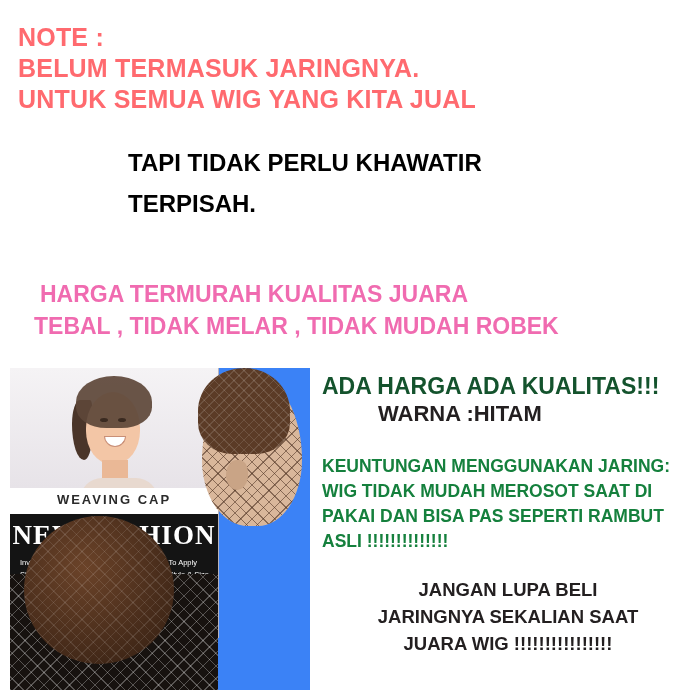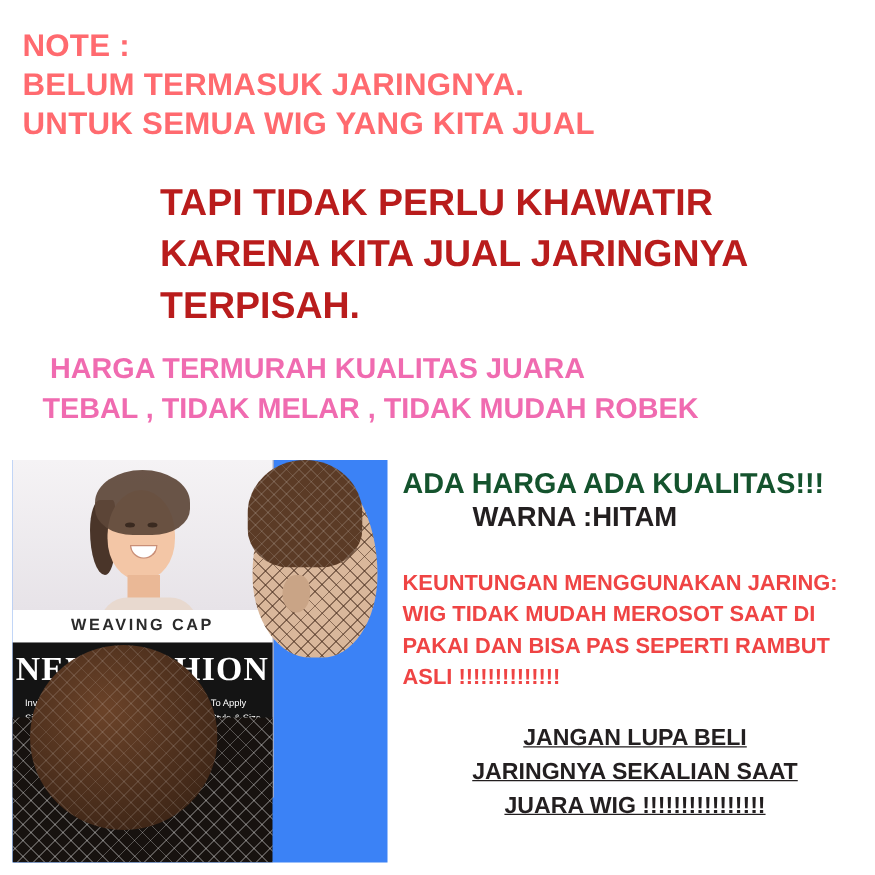--- a/index.html
+++ b/index.html
@@ -38,23 +38,23 @@
 
   
   .dark-block {
     position: absolute;
     left: 128px;
     top: 142px;
     width: 560px;
   }
   .dark-line {
     font-weight: bold;
-    font-size: 30px;
+    font-size: 24px;
     line-height: 41px;
-    color: #b91c1c;
+    color: #000000;
     white-space: nowrap;
   }
 
   
   .promo-block {
     position: absolute;
     left: 40px;
     top: 278px;
     width: 640px;
   }
@@ -280,48 +280,46 @@
     font-size: 22px;
     color: #231f20;
     line-height: 28px;
     white-space: nowrap;
   }
   .blue-block {
     margin-top: 26px;
     font-weight: bold;
     font-size: 17.5px;
     line-height: 25px;
-    color: #ef4444;
+    color: #15803d;
   }
   .blue-line { white-space: nowrap; }
   .footer-block {
     margin-top: 22px;
     text-align: center;
     font-weight: bold;
     font-size: 18.5px;
     line-height: 27px;
     color: #231f20;
-    text-decoration: underline;
   }
   .footer-line { white-space: nowrap; }
 </style>
 </head>
 <body>
 
 <div class="poster">
 
   <div class="note-block">
     <div class="note-line">NOTE :</div>
     <div class="note-line">BELUM TERMASUK JARINGNYA.</div>
     <div class="note-line">UNTUK SEMUA WIG YANG KITA JUAL</div>
   </div>
 
   <div class="dark-block">
     <div class="dark-line">TAPI TIDAK PERLU KHAWATIR</div>
-    <div class="dark-line">KARENA KITA JUAL JARINGNYA</div>
     <div class="dark-line">TERPISAH.</div>
   </div>
 
   <div class="promo-block">
     <div class="promo-line">HARGA TERMURAH KUALITAS JUARA</div>
     <div class="promo-line second">TEBAL , TIDAK MELAR , TIDAK MUDAH ROBEK</div>
   </div>
 
   <div class="product-img">
 

